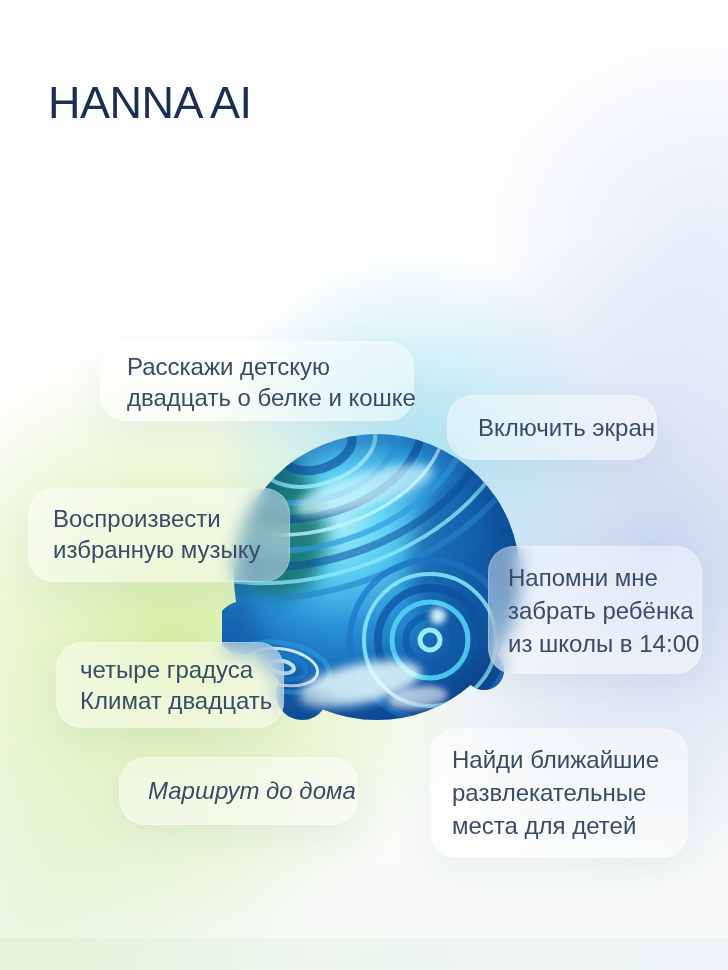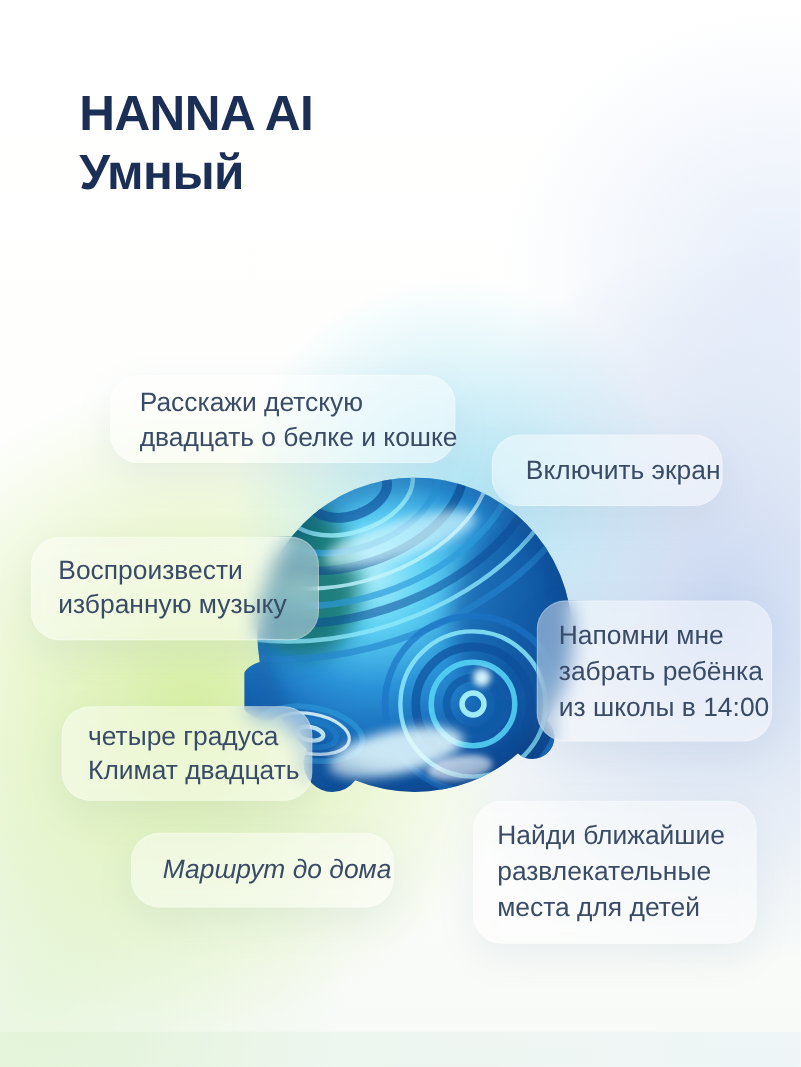--- a/index.html
+++ b/index.html
@@ -25,24 +25,23 @@
   }
   .bottom-band{
     position:absolute;left:0;right:0;top:938px;height:32px;
     background:linear-gradient(90deg, rgba(206,236,190,0.45) 0%, rgba(214,230,248,0.45) 100%);
     opacity:.55;
   }
   
   .title{
     position:absolute;left:48px;top:76px;
     color:var(--title-text);
-    font-weight:700;
+    font-weight:400;
     font-size:45px;line-height:54px;
     letter-spacing:-0.5px;
-    margin-left:24px;
   }
   .title div{white-space:nowrap;}
   
   .orb-glow{
     position:absolute;left:168px;top:392px;width:410px;height:370px;
     background:radial-gradient(closest-side, rgba(130,223,248,0.55) 0%, rgba(130,223,248,0.25) 55%, rgba(130,223,248,0) 75%);
     pointer-events:none;
   }
   .orb{
     position:absolute;left:222px;top:432px;width:310px;height:300px;
@@ -72,21 +71,20 @@
   .b4 .ln, .b7 .ln{line-height:33px;}
 </style>
 </head>
 <body>
 
 <div class="bg"></div>
 <div class="bottom-band"></div>
 
 <div class="title">
   <div>HANNA AI</div>
-  <div>Умный</div>
 </div>
 
 <div class="orb-glow"></div>
 
 <svg class="orb" viewBox="0 0 310 300" xmlns="http://www.w3.org/2000/svg" aria-hidden="true">
   <defs>
     <radialGradient id="orbBase" gradientUnits="userSpaceOnUse" cx="118" cy="92" r="210">
       <stop offset="0%" stop-color="#a9edfb"></stop>
       <stop offset="22%" stop-color="#5fd2f4"></stop>
       <stop offset="48%" stop-color="#2a93d8"></stop>

